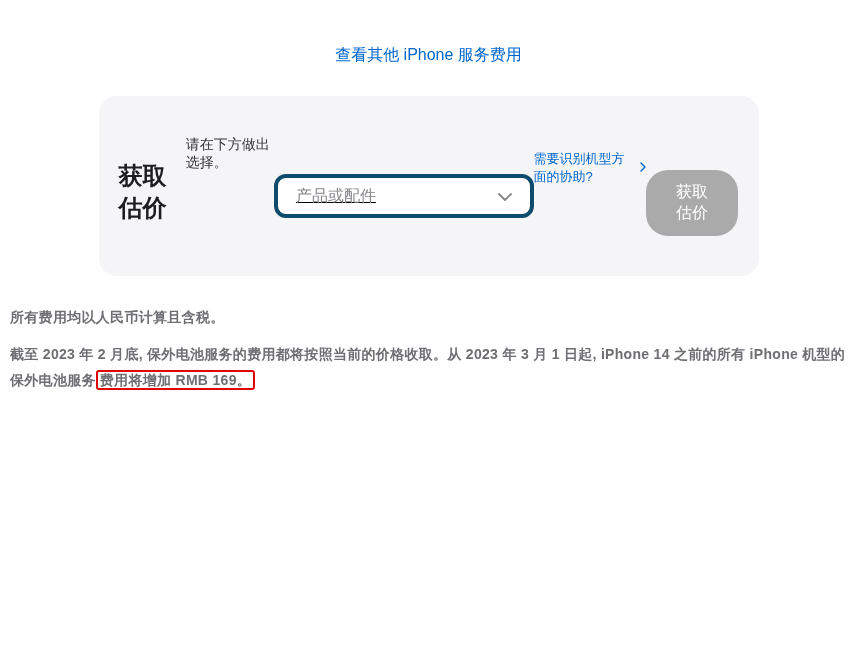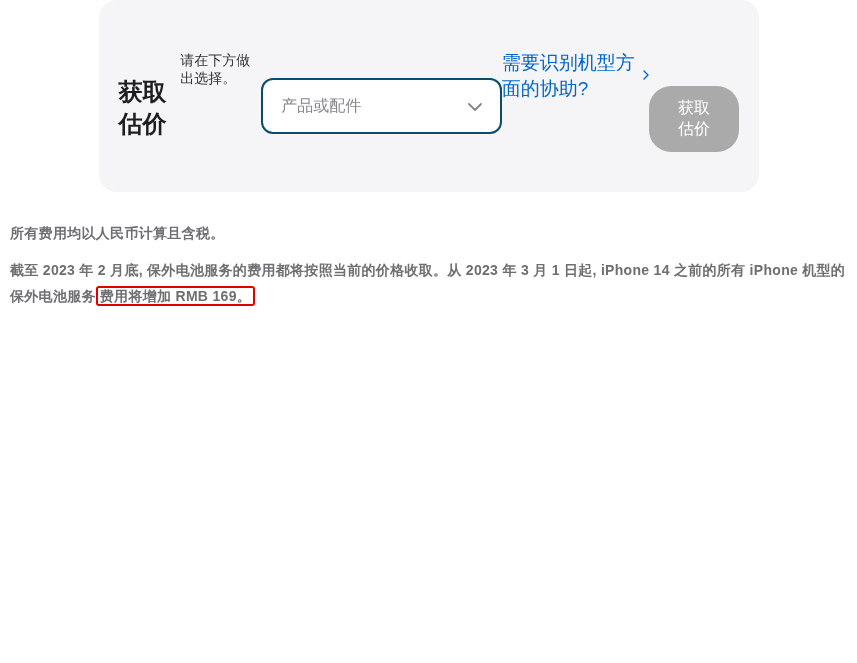--- a/index.html
+++ b/index.html
@@ -42,41 +42,42 @@
       color: #1d1d1f;
       margin-bottom: 12px;
     }
     .card-subtitle {
       font-size: 14px;
       color: #333;
       margin-bottom: 64px;
     }
     .select-box {
       width: 352px;
-      height: 56px;
+      height: 44px;
       background: #fff;
-      border: 2px solid #0c4a6e;
+      border: 4px solid #0c4a6e;
       border-radius: 12px;
       margin-bottom: 18px;
       display: flex;
       align-items: center;
       justify-content: space-between;
       padding: 0 18px;
       cursor: pointer;
+      text-decoration: underline;
     }
     .select-placeholder {
       color: #86868b;
       font-size: 16px;
     }
     .chevron {
       color: #86868b;
     }
     .help-link {
       color: #0066cc;
-      font-size: 19px;
+      font-size: 13px;
       margin-top: 10px;
       margin-bottom: 50px;
       cursor: pointer;
       display: flex;
       align-items: center;
       gap: 4px;
     }
     .help-chevron {
       font-size: 12px;
     }
@@ -107,20 +108,21 @@
       border: 2px solid #e00000;
       border-radius: 3px;
       padding: 0 2px;
       display: inline;
     }
   </style>
 </head>
 <body>
 
 <div class="container">
+  <div class="top-link">查看其他 iPhone 服务费用</div>
 
   <div class="card">
     <div class="card-title">获取估价</div>
     <div class="card-subtitle">请在下方做出选择。</div>
 
     <div class="select-box">
       <span class="select-placeholder">产品或配件</span>
       <span class="chevron">
         <svg width="14" height="8" viewBox="0 0 14 8" fill="none">
             <path d="M1 1L7 7L13 1" stroke="#86868b" stroke-width="1.8" stroke-linecap="round" stroke-linejoin="round"></path>

